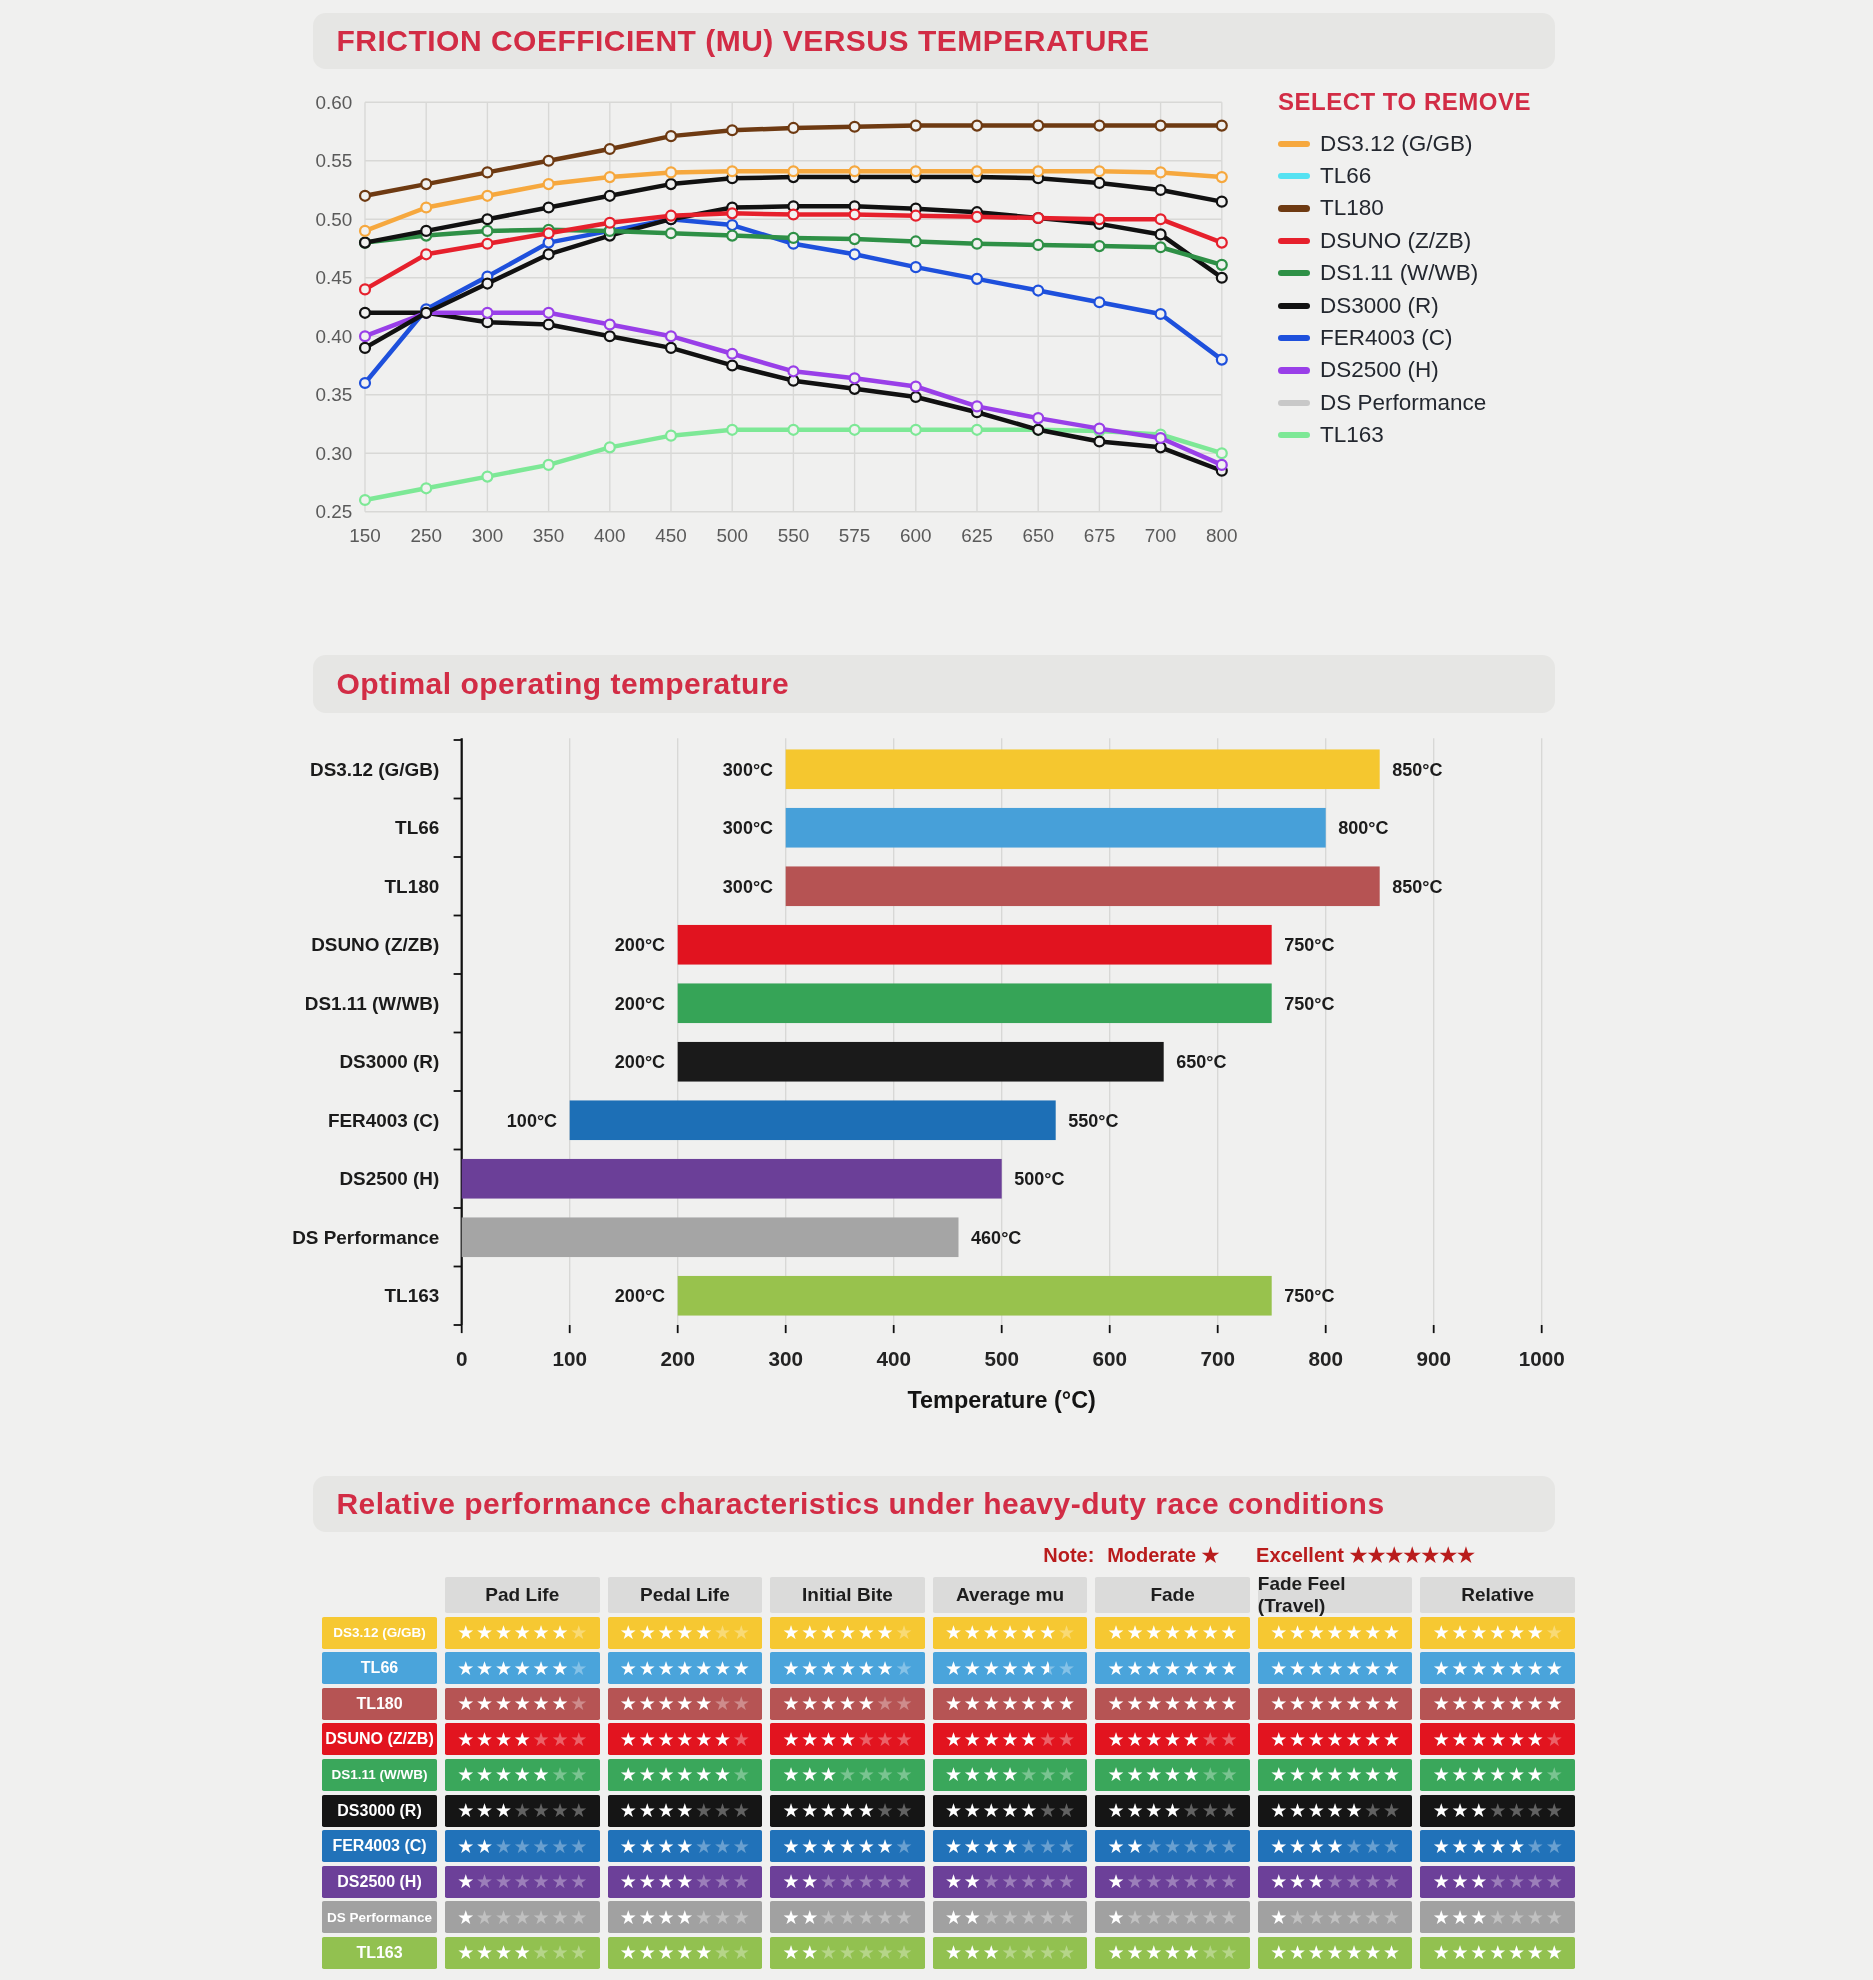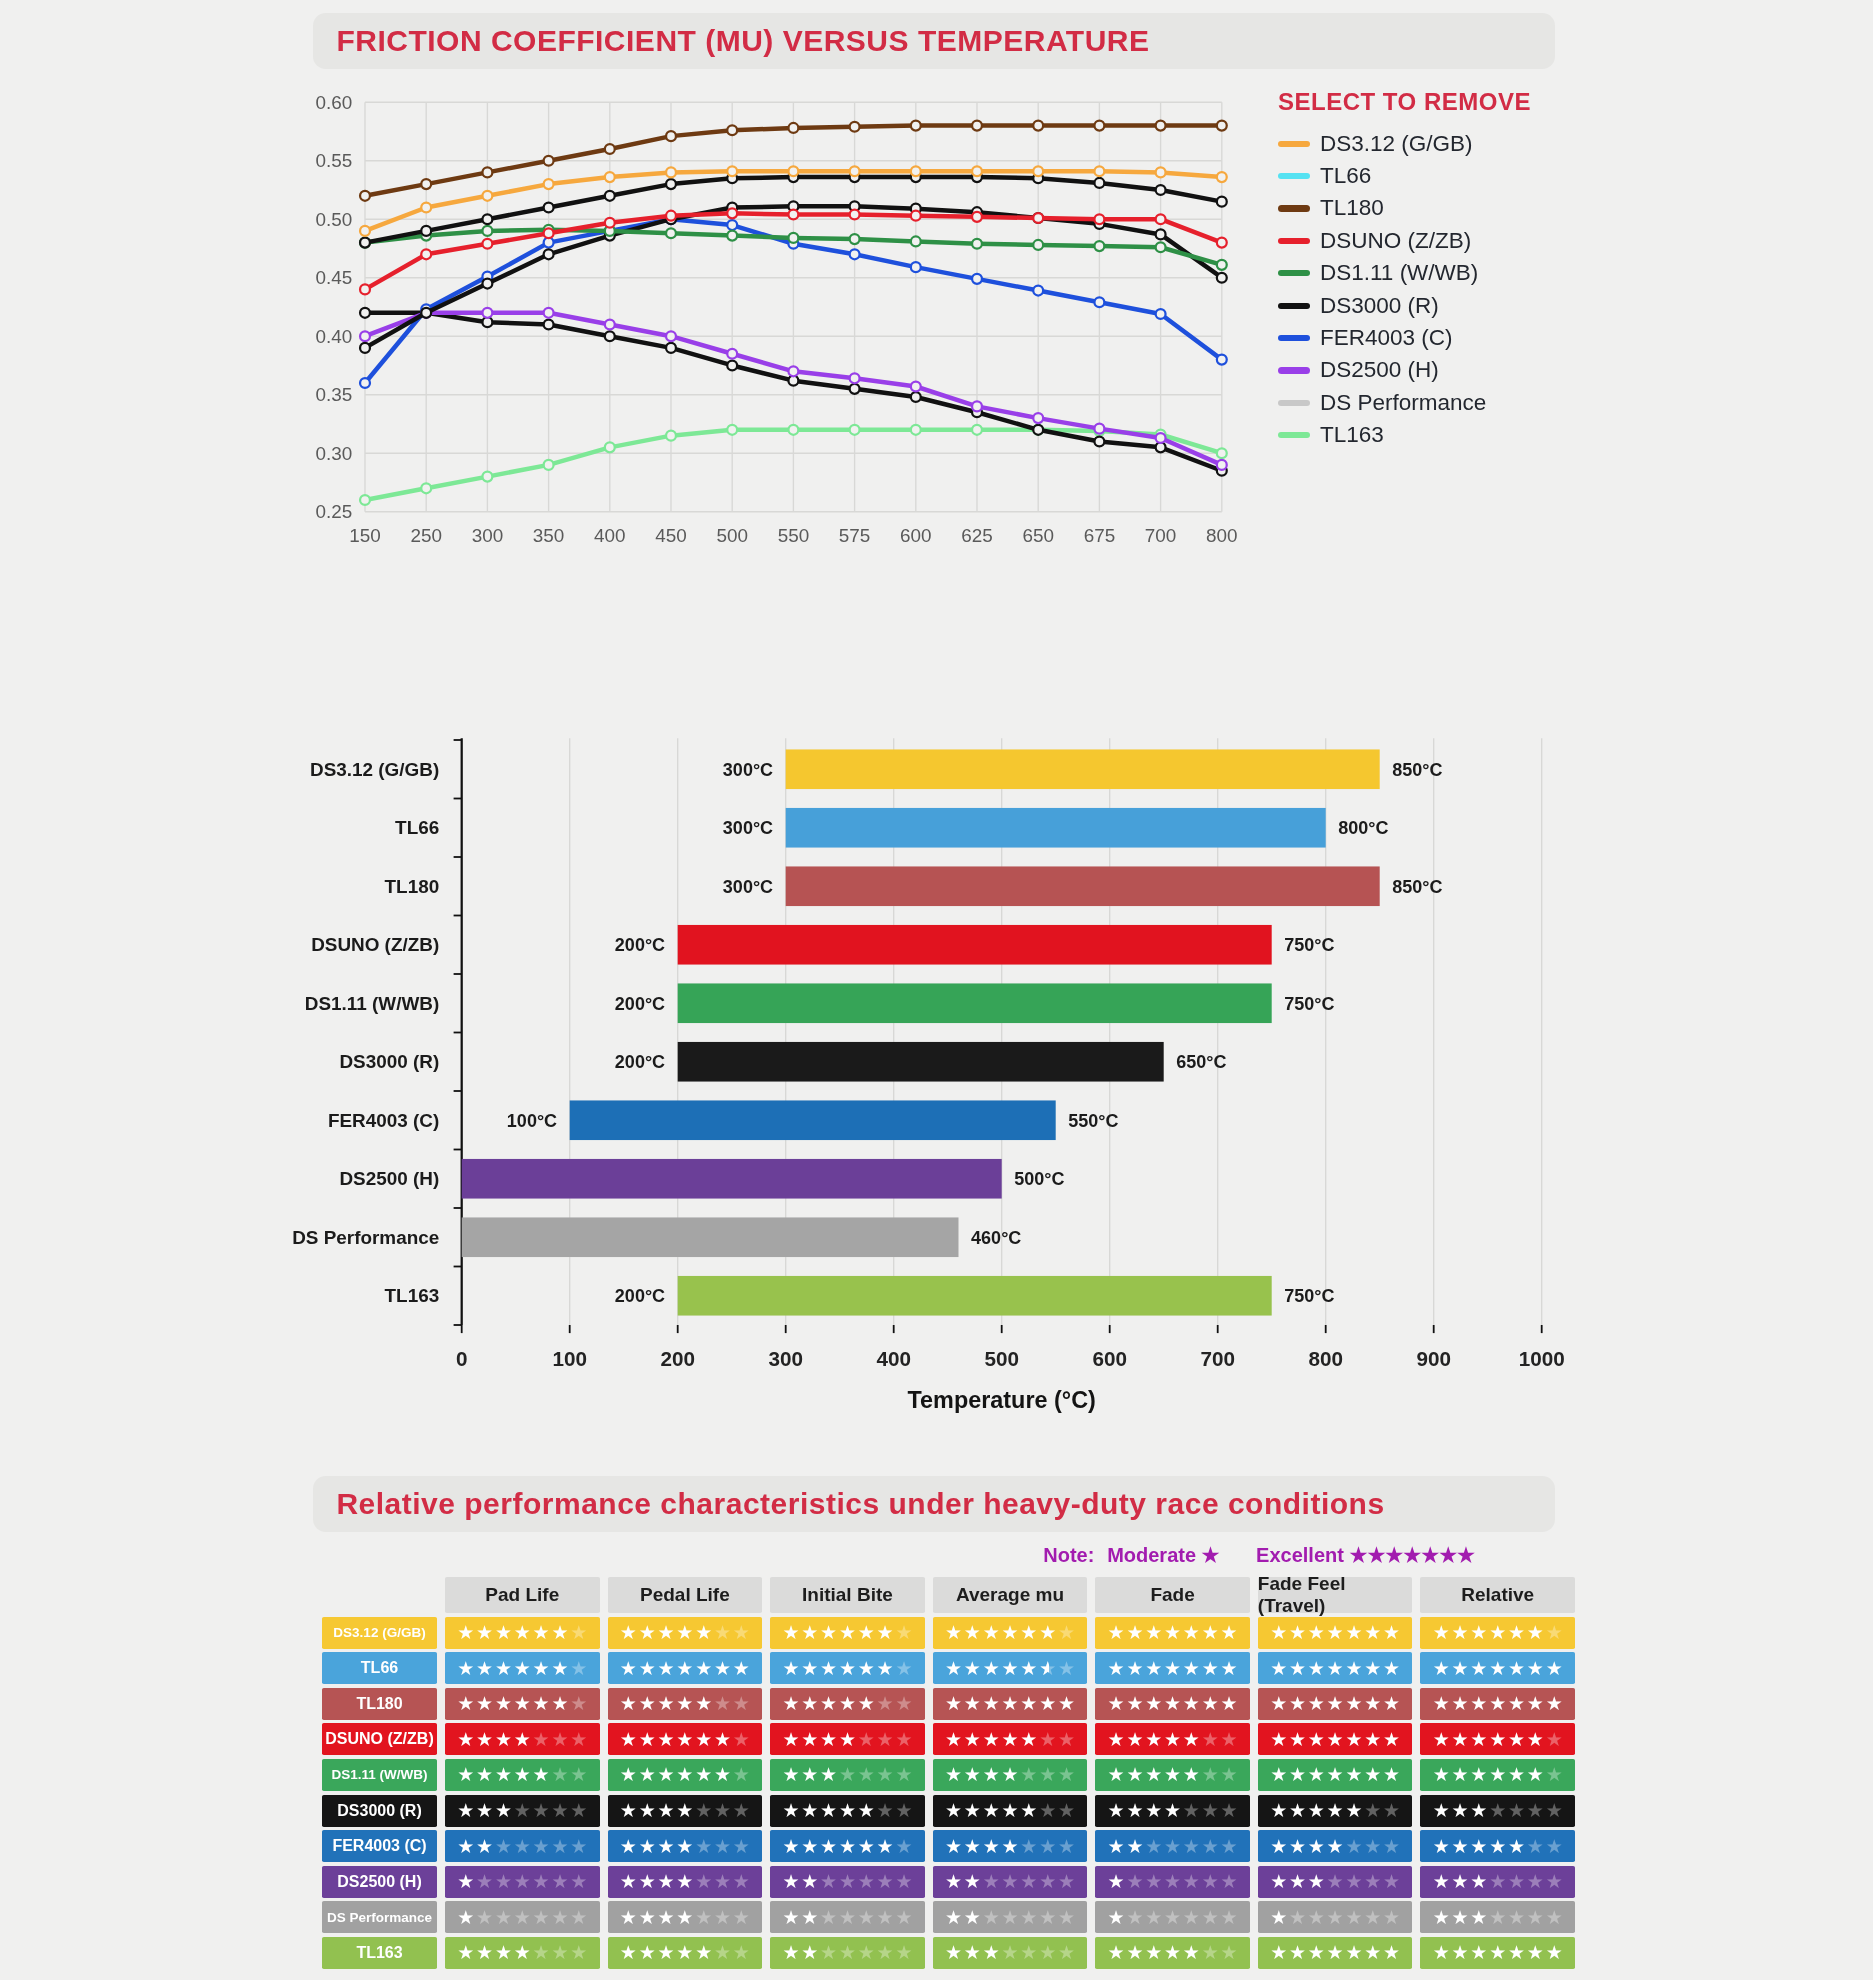--- a/index.html
+++ b/index.html
@@ -9,21 +9,21 @@
               display:flex;align-items:center;}
   .title-band span{margin-left:23.4px;font-size:30px;font-weight:bold;letter-spacing:0.5px;color:#d22c45;}
   
   .legend{position:absolute;left:1278px;top:88px;width:297px;}
   .legend-title{font-size:24px;font-weight:bold;color:#d22c45;letter-spacing:0.5px;margin-bottom:16px;}
   .legend-item{display:flex;align-items:center;height:23.4px;margin-bottom:9px;cursor:pointer;}
   .legend-swatch{width:32px;height:6.3px;border-radius:3.6px;margin-right:10px;flex:none;}
   .legend-label{font-size:22.5px;color:#23272f;}
   svg text{font-family:"Liberation Sans",sans-serif;}
   
-  .note{position:absolute;top:1543px;right:297px;font-size:20px;font-weight:bold;color:#a21caf;}
+  .note{position:absolute;top:1543px;right:297px;font-size:20px;font-weight:bold;color:#b91c1c;}
   .note .gap{display:inline-block;width:31px;}
   .note .sgap{display:inline-block;width:7.2px;}
   
   .ratings{position:absolute;left:322px;top:1577px;width:1253px;display:grid;
            grid-template-columns:115px repeat(7,1fr);column-gap:8px;row-gap:3.6px;}
   .hcell{height:36px;background:#dbdbda;border-radius:1.8px;display:flex;align-items:center;justify-content:center;
          font-size:19px;font-weight:bold;color:#1d1d1d;}
   .hspacer{background:transparent;}
   .rlabel{height:32px;border-radius:1.8px;display:flex;align-items:center;justify-content:center;
           font-size:16px;font-weight:bold;color:#ffffff;white-space:nowrap;}
@@ -313,20 +313,23 @@
           <span class="legend-swatch" style="background: rgb(200, 200, 200);"></span>
           <span class="legend-label">DS Performance</span>
         </div>
         <div class="legend-item">
           <span class="legend-swatch" style="background: rgb(125, 232, 150);"></span>
           <span class="legend-label">TL163</span>
         </div>
       </div>
   </div>
 
+  <div class="title-band" style="top:655px;height:58px;">
+    <span>Optimal operating temperature</span>
+  </div>
 
   <svg id="bar-chart" viewBox="0 0 1700 810" style="position:absolute;left:108px;top:731px;width:1530px;height:729px;">
     <g id="bar-chart-body">
         <line x1="513" y1="8" x2="513" y2="660" stroke="#d8d8d6" stroke-width="1.5"></line>
         <line x1="633" y1="8" x2="633" y2="660" stroke="#d8d8d6" stroke-width="1.5"></line>
         <line x1="753" y1="8" x2="753" y2="660" stroke="#d8d8d6" stroke-width="1.5"></line>
         <line x1="873" y1="8" x2="873" y2="660" stroke="#d8d8d6" stroke-width="1.5"></line>
         <line x1="993" y1="8" x2="993" y2="660" stroke="#d8d8d6" stroke-width="1.5"></line>
         <line x1="1113" y1="8" x2="1113" y2="660" stroke="#d8d8d6" stroke-width="1.5"></line>
         <line x1="1233" y1="8" x2="1233" y2="660" stroke="#d8d8d6" stroke-width="1.5"></line>

